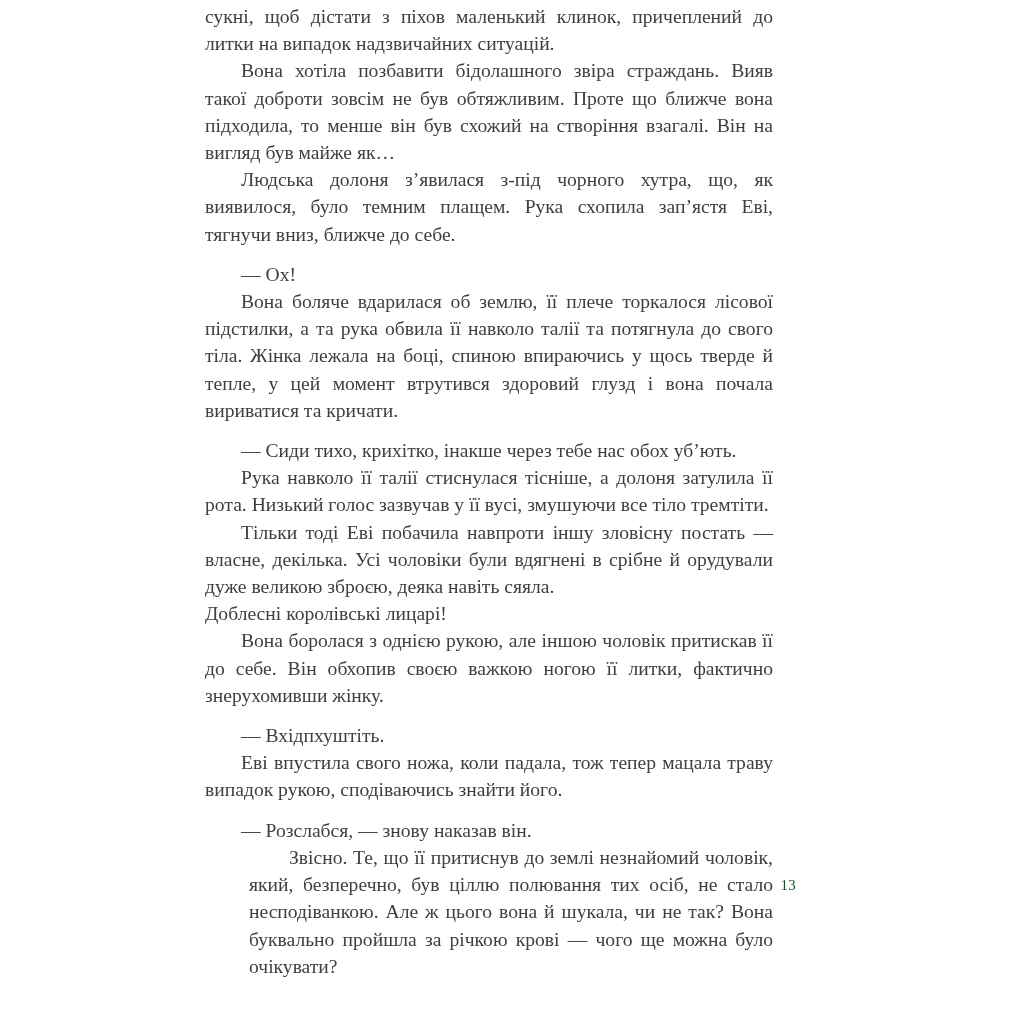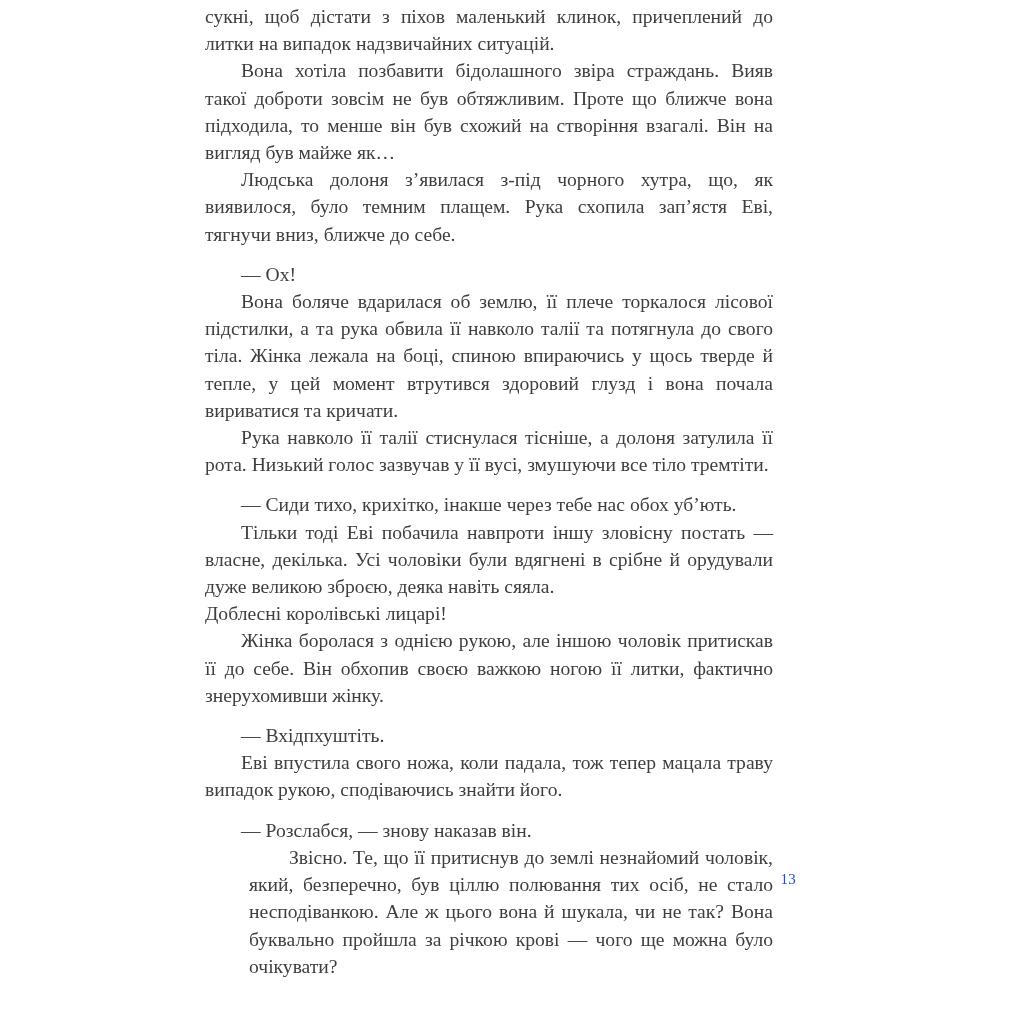--- a/index.html
+++ b/index.html
@@ -62,44 +62,44 @@
 
   
   .para.lead-space {
     text-indent: 40px;
     margin-left: 44px;
   }
 
   #page-number {
     position: absolute;
     right: 228px;
-    bottom: 24px;
+    bottom: 18px;
     font-size: 15px;
     line-height: 18px;
-    color: #1d4ed8;
+    color: #14532d;
     letter-spacing: 0.3px;
   }
 </style>
 </head>
 <body>
 
 <div id="page">
 
   <div id="text-column">
 
     <p class="para continued">сукні, щоб дістати з піхов маленький клинок, причеплений до литки на випадок надзвичайних ситуацій.</p>
     <p class="para">Вона хотіла позбавити бідолашного звіра страждань. Вияв такої доброти зовсім не був обтяжливим. Проте що ближче вона підходила, то менше він був схожий на створіння взагалі. Він на вигляд був майже як…</p>
     <p class="para">Людська долоня з’явилася з-під чорного хутра, що, як виявилося, було темним плащем. Рука схопила зап’ястя Еві, тягнучи вниз, ближче до себе.</p>
     <p class="para dialogue">— Ох!</p>
     <p class="para">Вона боляче вдарилася об землю, її плече торкалося лісової підстилки, а та рука обвила її навколо талії та потягнула до свого тіла. Жінка лежала на боці, спиною впираючись у щось тверде й тепле, у цей момент втрутився здоровий глузд і вона почала вириватися та кричати.</p>
+    <p class="para dialogue">— Сиди тихо, крихітко, інакше через тебе нас обох уб’ють.</p>
     <p class="para">Рука навколо її талії стиснулася тісніше, а долоня затулила її рота. Низький голос зазвучав у її вусі, змушуючи все тіло тремтіти.</p>
-    <p class="para dialogue">— Сиди тихо, крихітко, інакше через тебе нас обох уб’ють.</p>
     <p class="para">Тільки тоді Еві побачила навпроти іншу зловісну постать — власне, декілька. Усі чоловіки були вдягнені в срібне й орудували дуже великою зброєю, деяка навіть сяяла.</p>
     <p class="para italic-line">Доблесні королівські лицарі!</p>
-    <p class="para">Жінка боролася з однією рукою, але іншою чоловік притискав її до себе. Він обхопив своєю важкою ногою її литки, фактично знерухомивши жінку.</p>
+    <p class="para">Вона боролася з однією рукою, але іншою чоловік притискав її до себе. Він обхопив своєю важкою ногою її литки, фактично знерухомивши жінку.</p>
     <p class="para dialogue">— Вхідпхуштіть.</p>
     <p class="para">Еві впустила свого ножа, коли падала, тож тепер мацала траву випадок рукою, сподіваючись знайти його.</p>
     <p class="para dialogue">— Розслабся, — знову наказав він.</p>
     <p class="para lead-space">Звісно. Те, що її притиснув до землі незнайомий чоловік, який, безперечно, був ціллю полювання тих осіб, не стало несподіванкою. Але ж цього вона й шукала, чи не так? Вона буквально пройшла за річкою крові — чого ще можна було очікувати?</p>
 
   </div>
 
   <div id="page-number">13</div>
 
 </div>

